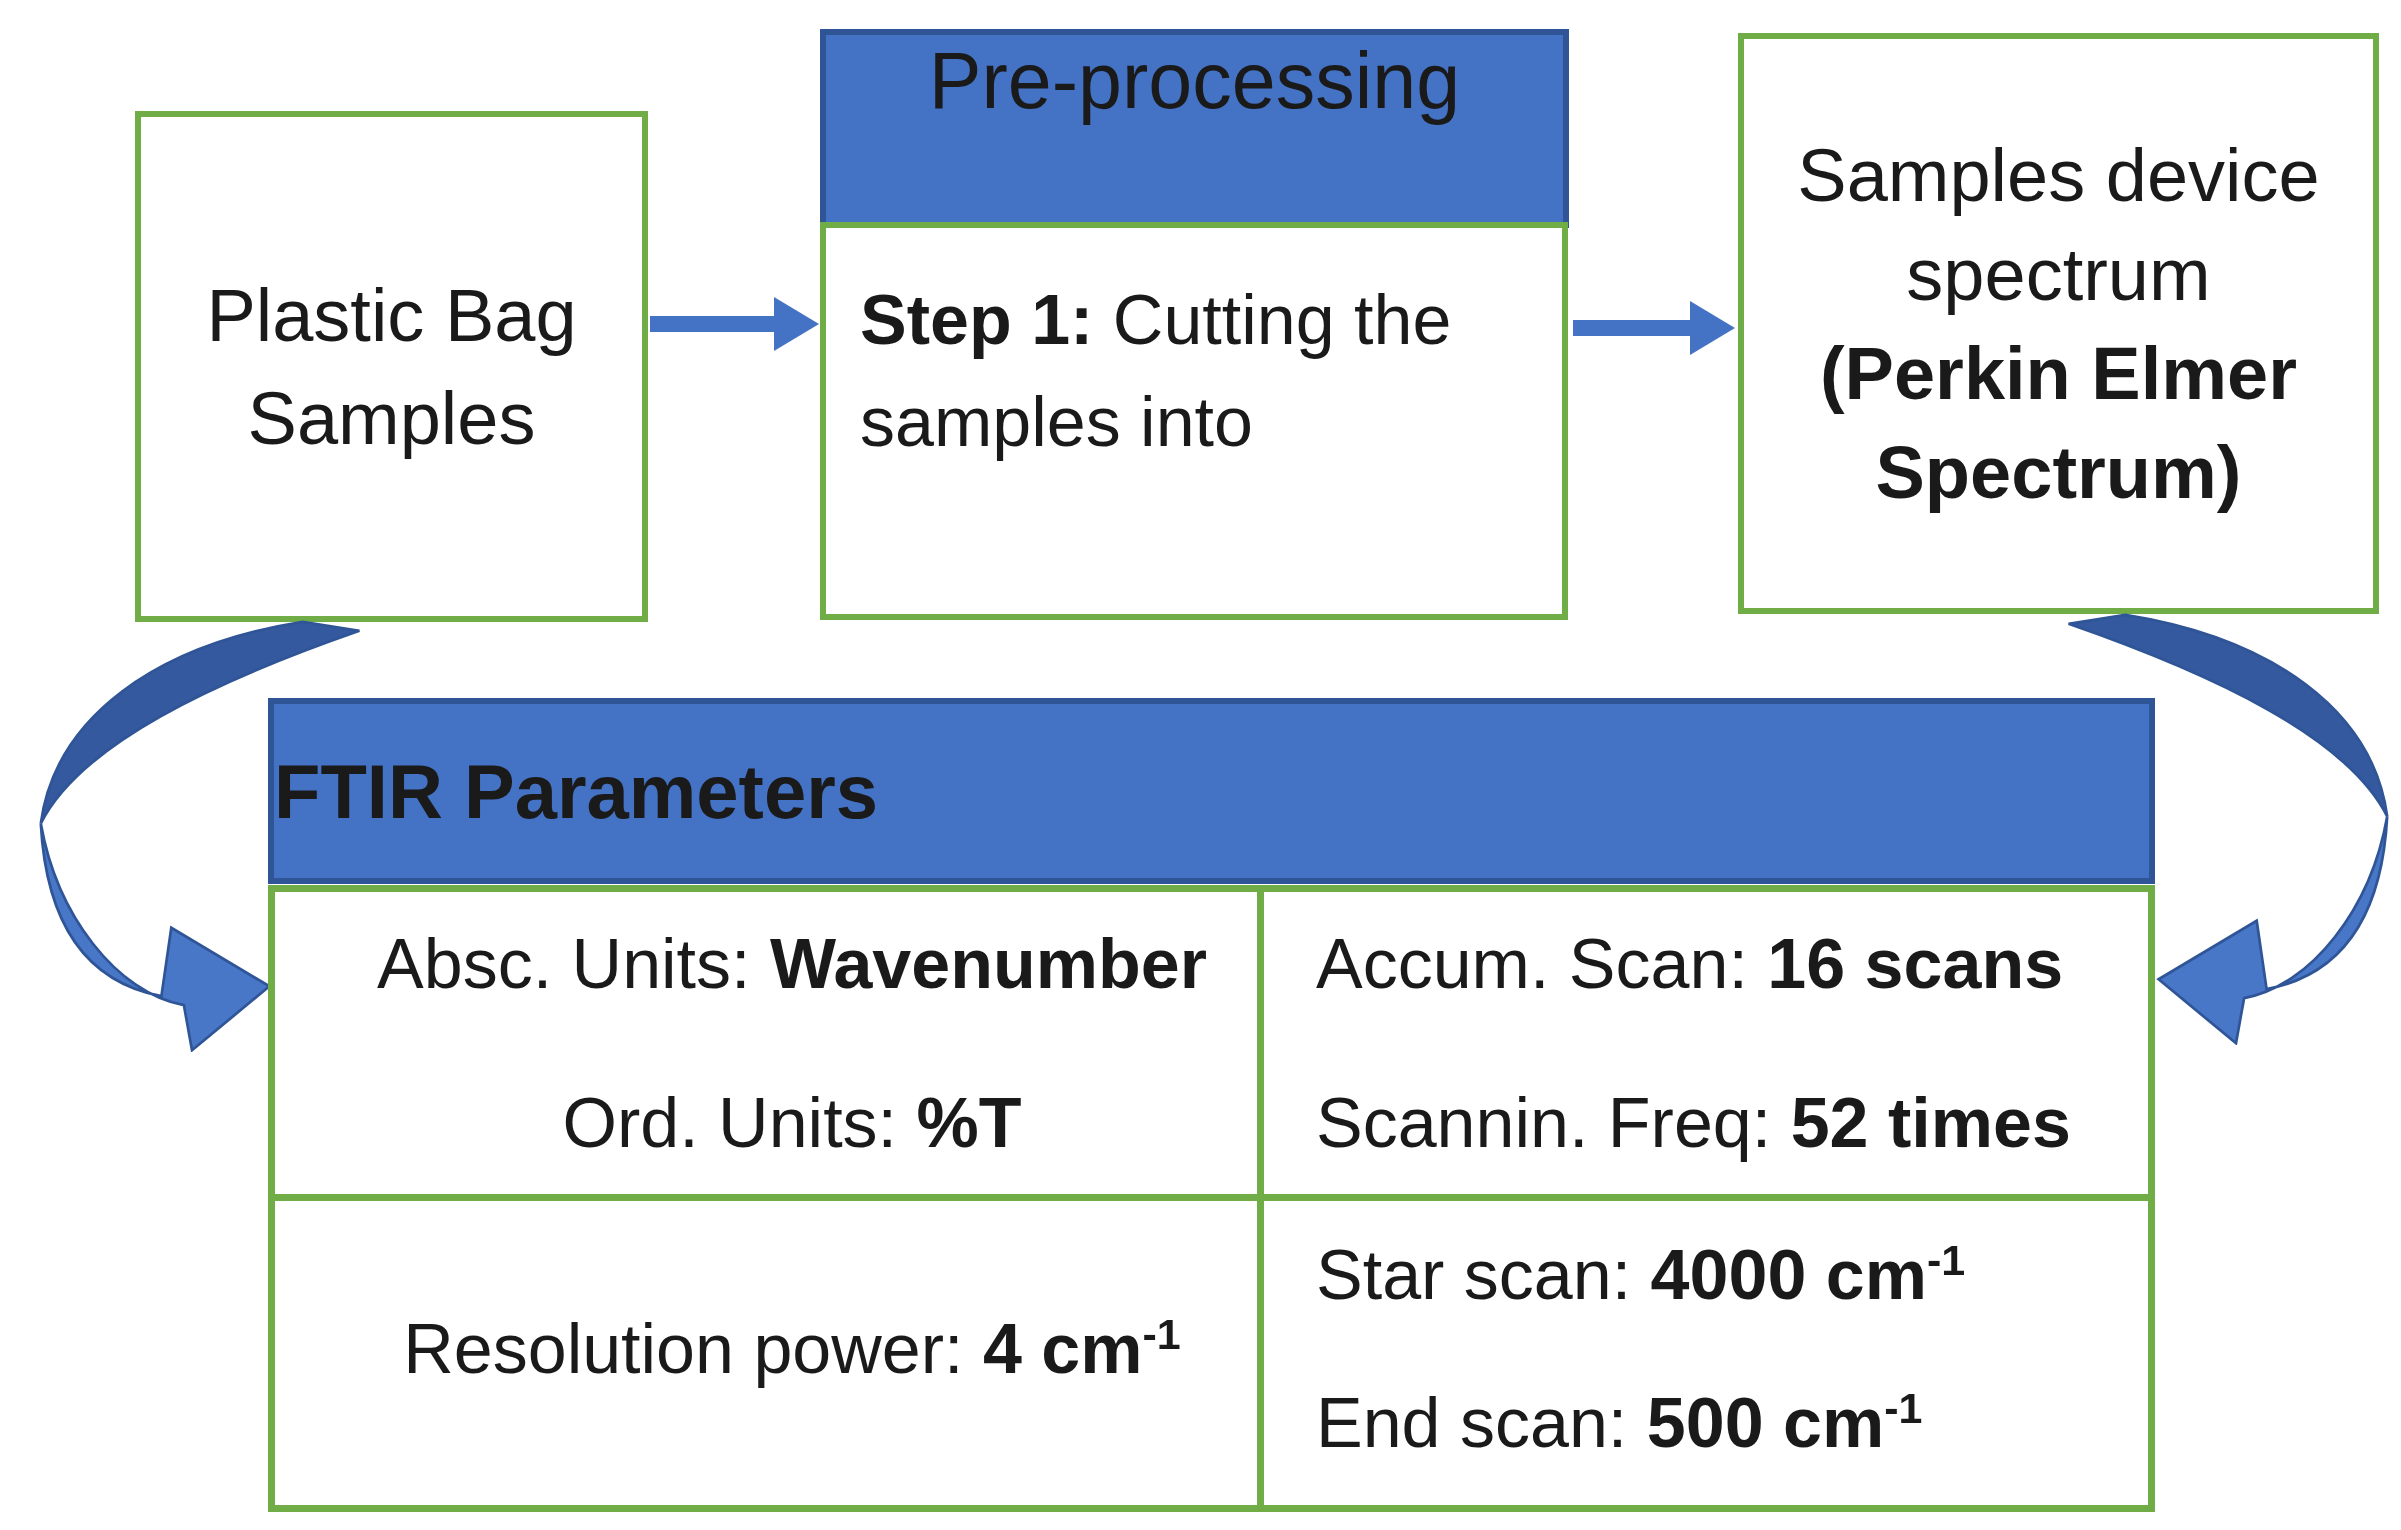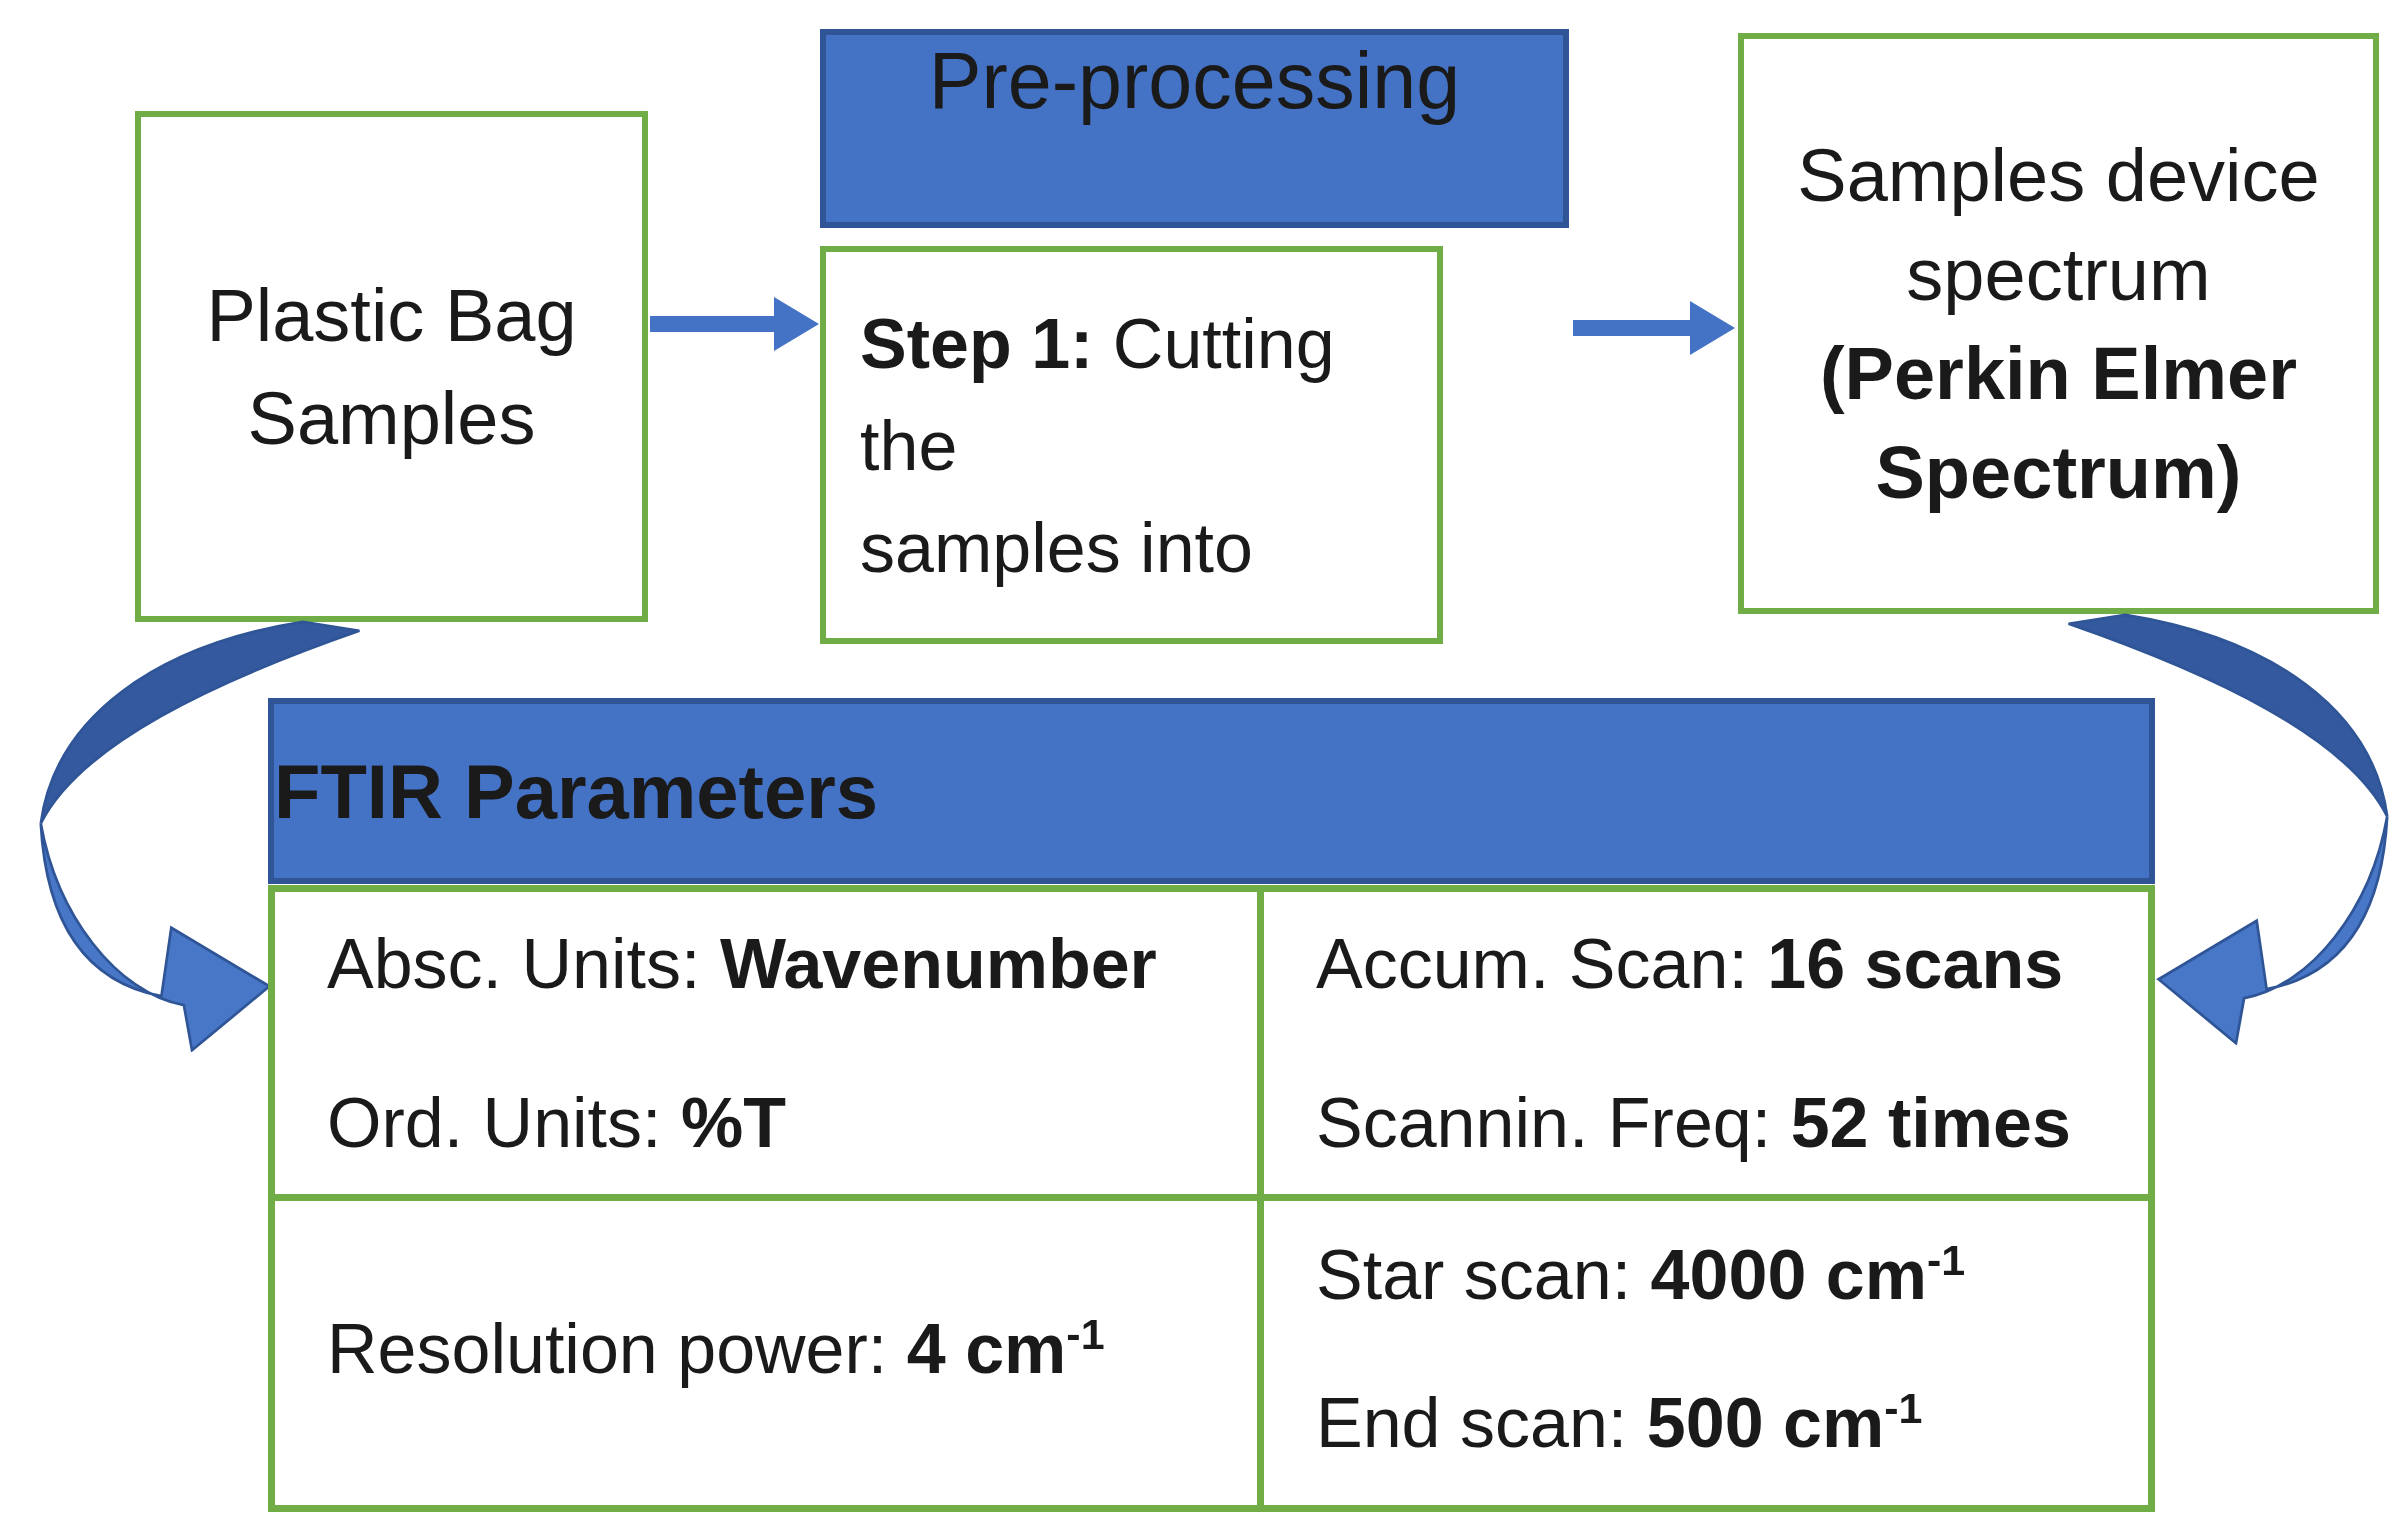--- a/index.html
+++ b/index.html
@@ -22,23 +22,23 @@
     display:flex;flex-direction:column;align-items:center;justify-content:center;
     text-align:center;
   }
   #plastic-box{left:135px;top:111px;width:513px;height:511px;font-size:74px;line-height:103px;justify-content:center;}
   #pre-header{
     left:820px;top:29px;width:749px;height:199px;position:absolute;box-sizing:border-box;
     background:var(--blue-fill);border:6.3px solid var(--blue-border);
     display:flex;align-items:flex-start;justify-content:center;font-size:79px;
   }
   #pre-body{
-    left:820px;top:222px;width:623px;height:398px;
-    align-items:flex-start;justify-content:flex-start;text-align:left;
-    padding:41px 14.4px 0 34px;font-size:70px;line-height:102px;margin-top:24px;
+    left:820px;top:222px;width:748px;height:398px;
+    align-items:flex-start;justify-content:flex-start;text-align:center;
+    padding:41px 14.4px 0 34px;font-size:70px;line-height:102px;
   }
   #scan-box{left:1738px;top:33px;width:641px;height:581px;font-size:74px;line-height:99px;}
   b{font-weight:bold;}
 
   .h-arrow{position:absolute;display:flex;align-items:center;}
   .h-arrow .shaft{height:16px;background:var(--blue-fill);flex:1;}
   .h-arrow .head{
     width:0;height:0;border-left:45px solid var(--blue-fill);
     border-top:27px solid transparent;border-bottom:27px solid transparent;
   }
@@ -53,21 +53,21 @@
   }
   #ftir-table{
     position:absolute;left:268px;top:885px;width:1887px;height:627px;box-sizing:border-box;
     border:7.2px solid var(--green-border);background:#fff;
     display:grid;grid-template-columns:989px 1fr;grid-template-rows:309px 1fr;
   }
   .cell{
     box-sizing:border-box;display:flex;flex-direction:column;justify-content:center;
     padding-left:52px;font-size:70px;line-height:74px;
   }
-  .cell.c1{border-right:7.2px solid var(--green-border);}
+  .cell.c1{border-right:7.2px solid var(--green-border);align-items:center;}
   .cell.r1{border-bottom:7.2px solid var(--green-border);}
   .cell.r1{row-gap:85px;}
   .cell.r2c2{row-gap:65px;}
   .sup{font-size:43px;font-weight:bold;position:relative;top:-23.4px;}
 
   .curve{position:absolute;width:333px;height:432px;}
   #curved-arrow-left{left:30px;top:620px;}
   #curved-arrow-right{left:2065px;top:613px;transform:scaleX(-1);}
   .arc-dark{fill:var(--arrow-dark);stroke:var(--blue-border);stroke-width:3;}
   .arc-light{fill:var(--arrow-light);stroke:var(--blue-border);stroke-width:3;}

